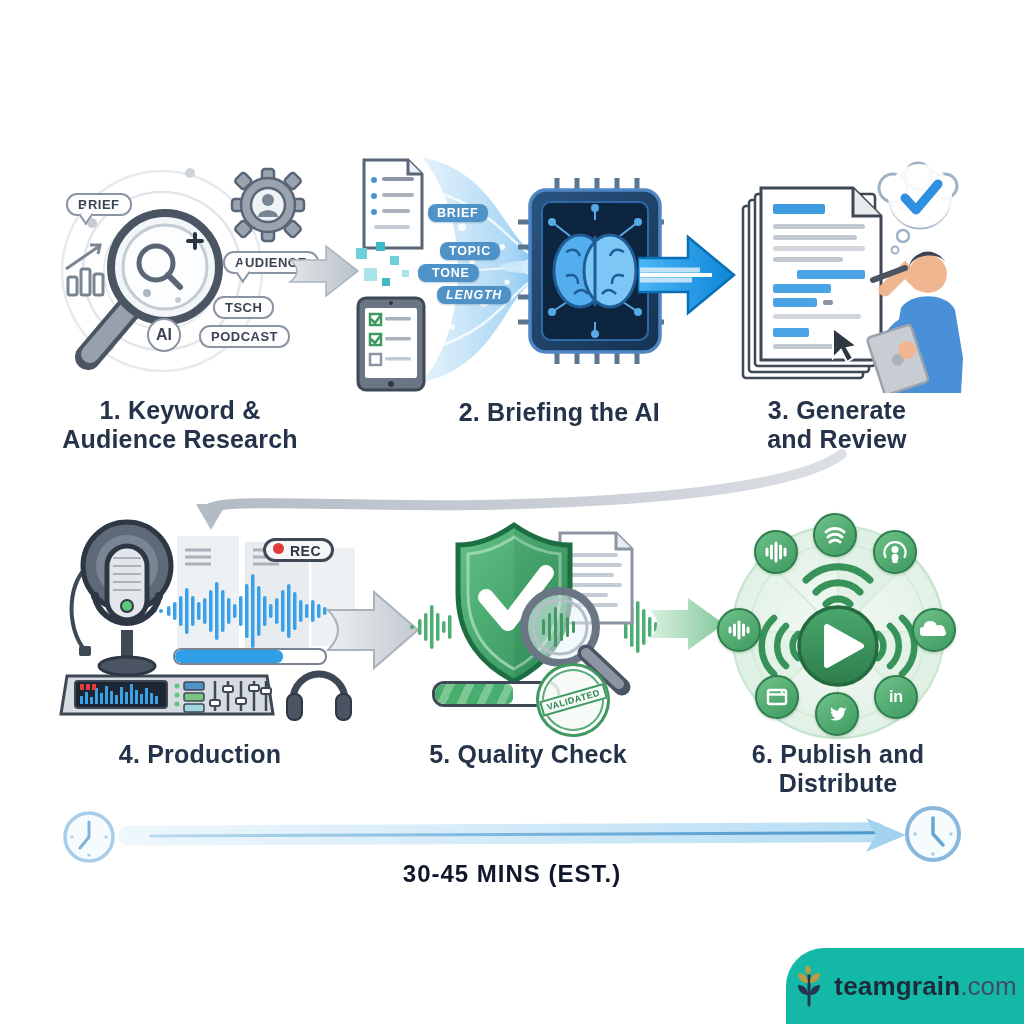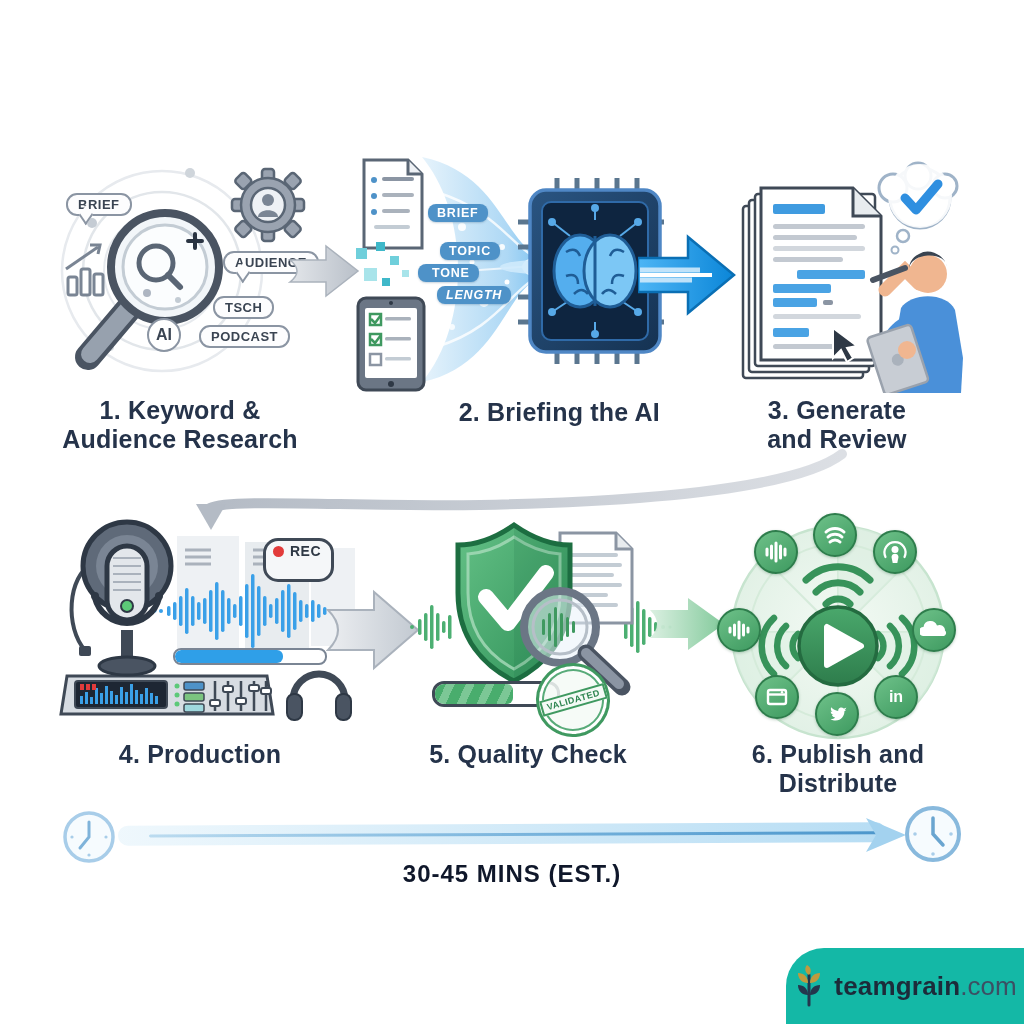--- a/index.html
+++ b/index.html
@@ -15,22 +15,22 @@
   .bubble::after{content:"";position:absolute;left:12px;bottom:-7px;width:10px;height:10px;
                  background:#fdfdfe;border-right:2px solid #8b95a3;border-bottom:2px solid #8b95a3;
                  transform:rotate(55deg) skewX(20deg);}
   .ai-circle{position:absolute;width:30px;height:30px;border:2px solid #8b95a3;border-radius:50%;
              background:#fff;color:#3a4452;font-size:16px;font-weight:700;display:flex;
              align-items:center;justify-content:center;}
   
   .blue-pill{position:absolute;background:#4e92c8;color:#fff;font-size:12.5px;font-weight:700;
              padding:2px 9px;border-radius:8px;letter-spacing:.8px;box-shadow:0 1px 2px rgba(30,80,120,.25);}
   
-  .rec-badge{position:absolute;display:flex;align-items:center;gap:6px;background:#f5f7f9;
-             border:3px solid #3f4956;border-radius:15px;padding:2px 10px 20px 7px;}
+  .rec-badge{position:absolute;display:flex;align-items:flex-start;gap:6px;background:#f5f7f9;
+             border:3px solid #3f4956;border-radius:15px;padding:2px 10px 0 7px;}
   .rec-dot{width:11px;height:11px;border-radius:50%;background:#e23b3b;}
   .rec-text{font-size:14px;font-weight:800;color:#2e3845;letter-spacing:.5px;}
   
   .pbar{position:absolute;background:#fff;border:2px solid #7a8594;border-radius:8px;overflow:hidden;}
   .pbar>span{display:block;height:100%;border-radius:6px;}
   .pbar-blue>span{background:#2f9fe8;width:72%;}
   .pbar-green{border:3px solid #3f4956;border-radius:12px;}
   .pbar-green>span{width:64%;background:repeating-linear-gradient(115deg,#49ad6d 0 10px,#7cc796 10px 18px);}
   
   .stamp{position:absolute;width:68px;height:68px;border:3px solid #3f9960;border-radius:50%;

